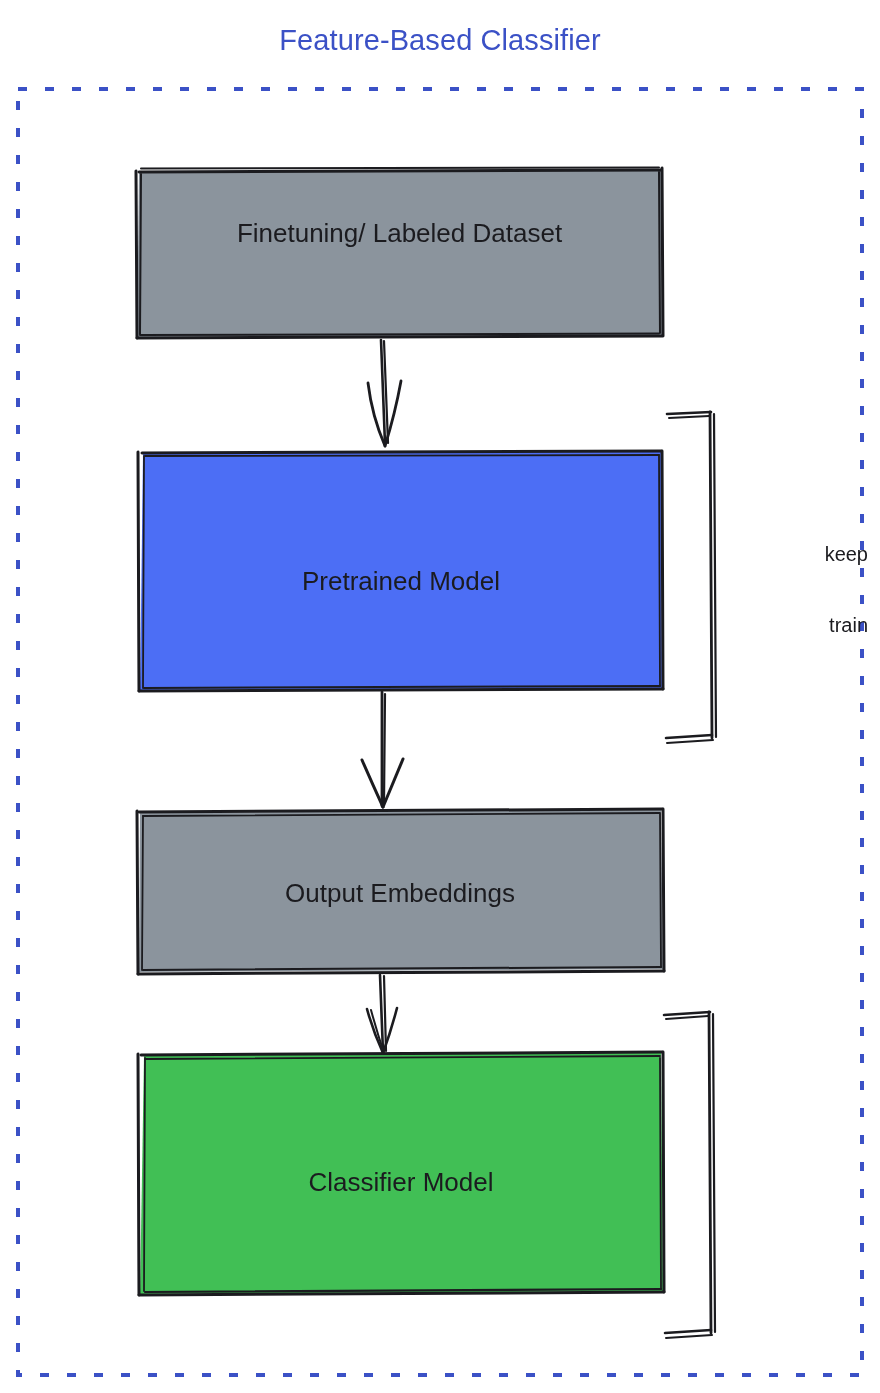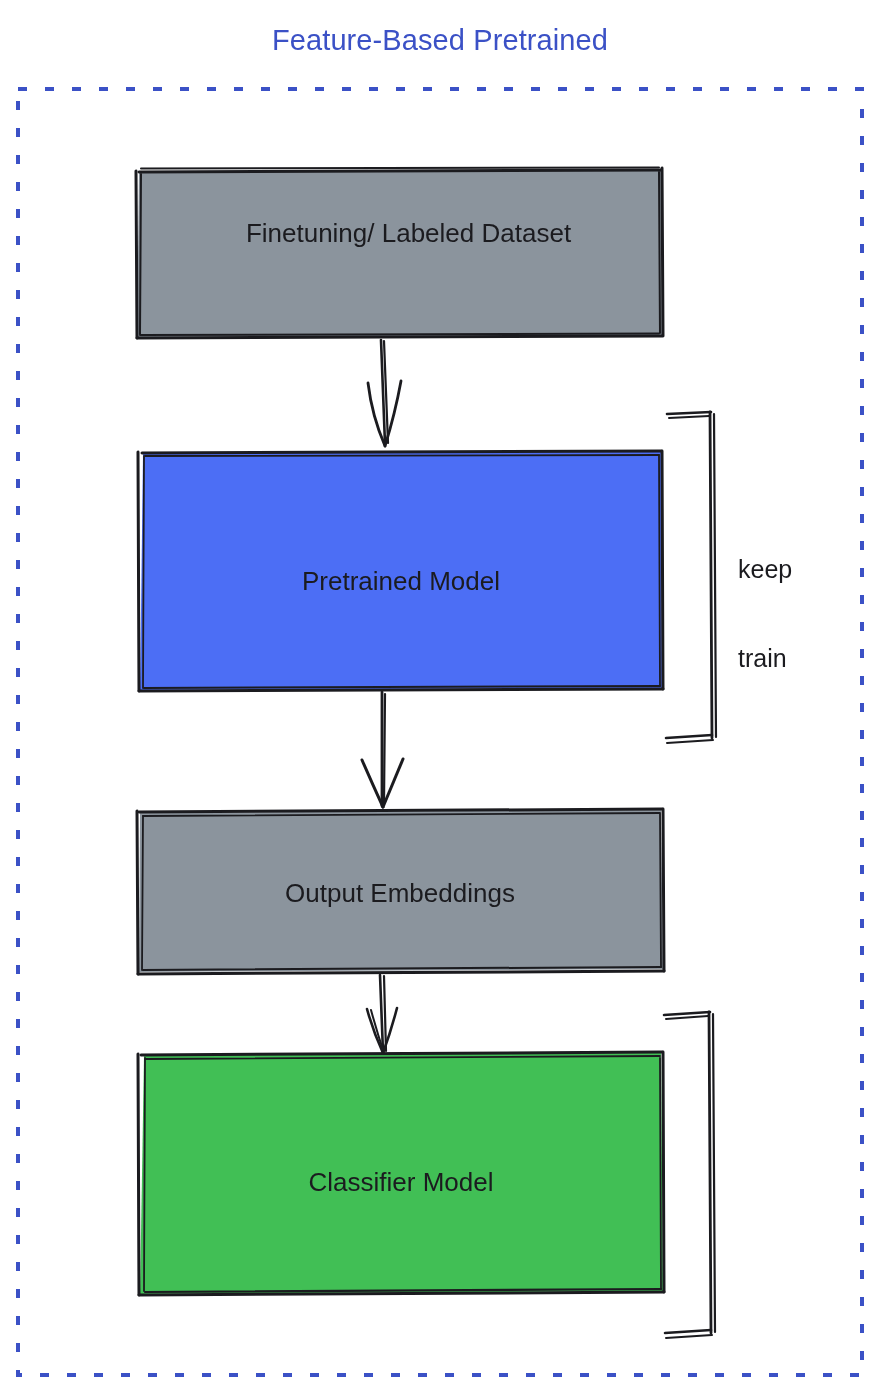--- a/index.html
+++ b/index.html
@@ -39,36 +39,36 @@
     text-align: center;
     font-size: 29px;
     color: #3b51c6;
     letter-spacing: 0.1px;
   }
   .box-label {
     font-size: 26px;
     text-align: center;
   }
   .side-label {
-    font-size: 25px;
-    text-align: left;
+    font-size: 20px;
+    text-align: right;
   }
-  #label-box-dataset { left: 137px; top: 218px; width: 525px; margin-left: 9px; }
+  #label-box-dataset { left: 137px; top: 218px; width: 525px; }
   #label-box-pretrained { left: 140px; top: 557px; width: 522px; margin-top: 9px; }
   #label-box-embeddings { left: 138px; top: 878px; width: 524px; }
   #label-box-classifier { left: 140px; top: 1159px; width: 522px; margin-top: 8px; }
   #label-keep-frozen { left: 738px; top: 496px; width: 130px; }
   #label-train-update { left: 738px; top: 1090px; width: 130px; }
 </style>
 </head>
 <body>
 
 <div id="canvas">
 
-  <div id="diagram-title">Feature-Based Pretrained</div>
+  <div id="diagram-title">Feature-Based Classifier</div>
 
   <svg id="sketch" viewBox="0 0 880 1393" xmlns="http://www.w3.org/2000/svg">
 
     <g>
       <rect x="18" y="89" width="844" height="1286" fill="none" stroke="#3b51c6" stroke-width="4" stroke-dasharray="9 18" stroke-linecap="butt"></rect>
     </g>
 
     <g>
       <polygon points="139,172 661,170 662,335 137,337" fill="#8b949d" stroke="none"></polygon>
 

